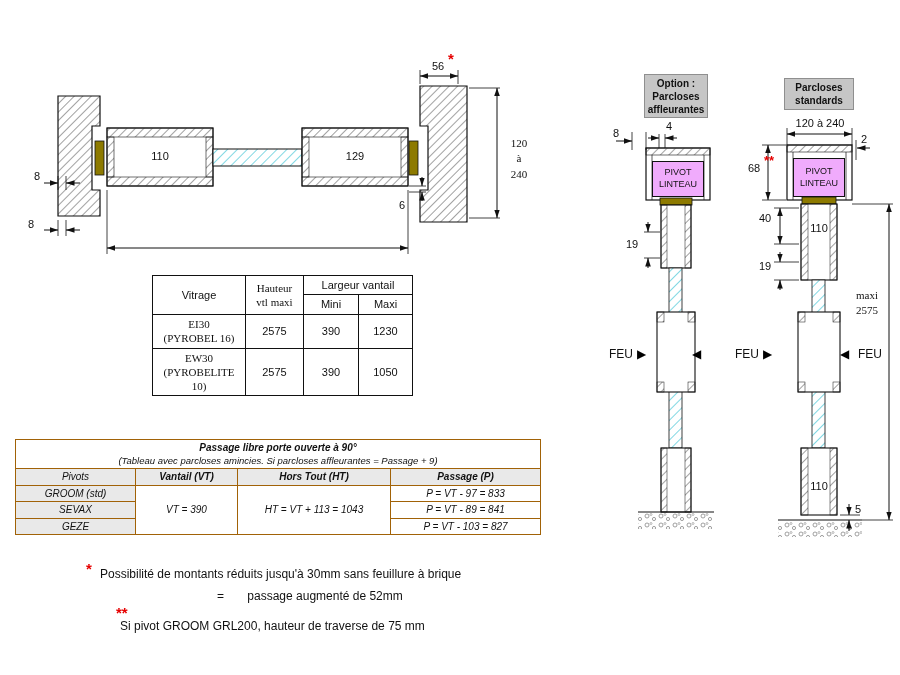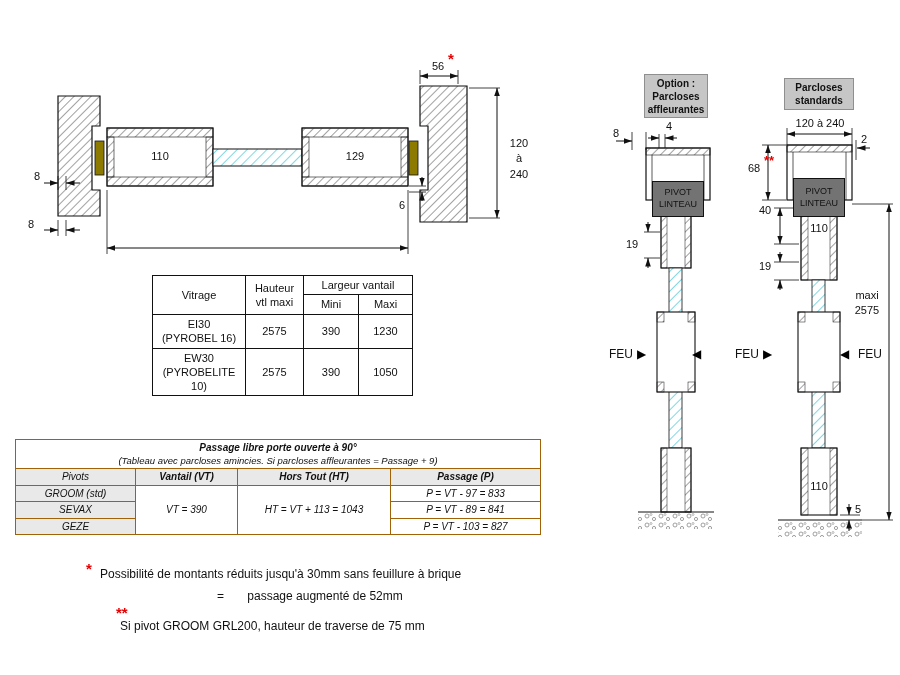--- a/index.html
+++ b/index.html
@@ -5,29 +5,29 @@
   * { margin:0; padding:0; box-sizing:border-box; }
   html,body { background:#fff; }
   body { font-family:"Liberation Sans","DejaVu Sans",sans-serif; color:#111; }
   #canvas { position:relative; width:900px; height:675px; background:#fff; overflow:hidden; }
   #linework { position:absolute; left:0; top:0; pointer-events:none; }
   svg .dim, svg .dim2 { stroke:#111; stroke-width:1; }
   svg .ext { stroke:#111; stroke-width:0.8; }
   .lbl { position:absolute; font-size:11px; line-height:1.15; color:#111; }
   .center { text-align:center; }
   .right { text-align:right; }
-  .pre { white-space:pre-line; }
+  .pre { white-space:pre-line;font-family:Liberation Serif, serif; }
   .preserve { white-space:pre;margin-left:34px; }
   .red { color:var(--accent_red,#e60000); font-weight:bold; }
   .hdr-box { position:absolute; background:var(--header_gray,#c6c6c6); border:1px solid #8f8f8f;
              font-size:10px; font-weight:bold; text-align:center; display:flex; align-items:center;
              justify-content:center; line-height:1.3; white-space:pre-line; }
-  .pivot-box { position:absolute; background:#737373; border:1px solid #111; font-size:9px;
+  .pivot-box { position:absolute; background:#f0abfc; border:1px solid #111; font-size:9px;
                text-align:center; display:flex; align-items:center; justify-content:center;
-               line-height:1.3; white-space:pre-line;margin-top:20px; }
+               line-height:1.3; white-space:pre-line; }
   .arrow { position:absolute; font-size:12px; color:#000; line-height:1; }
   table { border-collapse:collapse; position:absolute; background:#fff; table-layout:fixed; }
   .vitrage th, .vitrage td { border:1px solid #111; font-size:11px; font-weight:normal;
                              text-align:center; padding:2px 4px; line-height:1.3; }
   .vitrage td { height:34px; }
   .passage th, .passage td { border:1px solid #a16207; font-size:10px; font-weight:normal;
                              text-align:center; padding:1px 4px; line-height:1.35;font-style:italic; }
   .ptitle { padding:2px 4px; }
   .bold { font-weight:bold; }
   .psub { font-size:9.5px; font-weight:normal; }
@@ -232,21 +232,21 @@
 LINTEAU</div>
 
   <div class="lbl" style="left:613px;top:127px;">8</div>
   <div class="lbl" style="left:666px;top:120px;">4</div>
   <div class="lbl" style="left:626px;top:238px;">19</div>
 
   <div class="lbl center" style="left:789px;top:117px;width:62px;">120 à 240</div>
   <div class="lbl" style="left:861px;top:133px;">2</div>
   <div class="lbl" style="left:748px;top:162px;">68</div>
   <div class="lbl red" style="left:764px;top:154px;font-size:13px;">**</div>
-  <div class="lbl" style="left:759px;top:204px;">40</div>
+  <div class="lbl" style="left:759px;top:212px;">40</div>
   <div class="lbl" style="left:759px;top:260px;">19</div>
   <div class="lbl center" style="left:804px;top:222px;width:30px;">110</div>
   <div class="lbl center" style="left:804px;top:480px;width:30px;">110</div>
   <div class="lbl" style="left:855px;top:503px;">5</div>
   <div class="lbl center pre" style="left:848px;top:288px;width:38px;line-height:1.35;">maxi
 2575</div>
 
   <div class="lbl" style="left:609px;top:348px;font-size:12px;">FEU</div>
   <div class="arrow" style="left:637px;top:348px;">▶</div>
   <div class="arrow" style="left:692px;top:348px;">◀</div>

